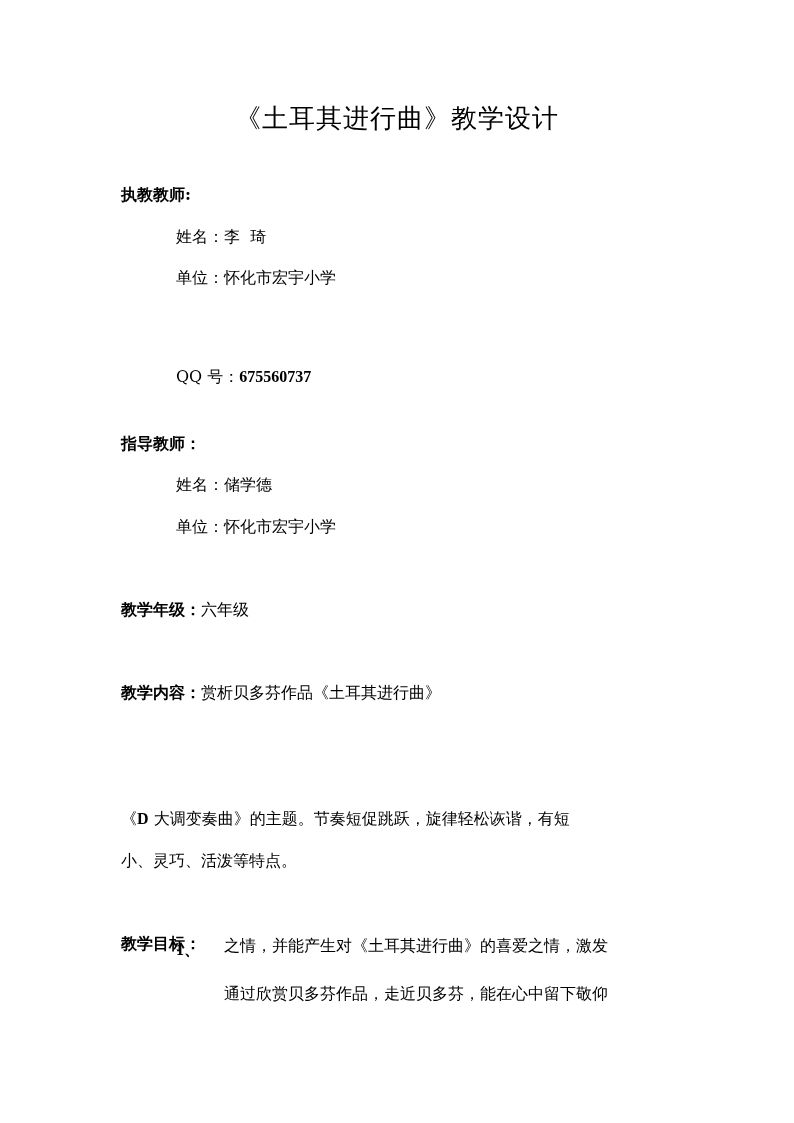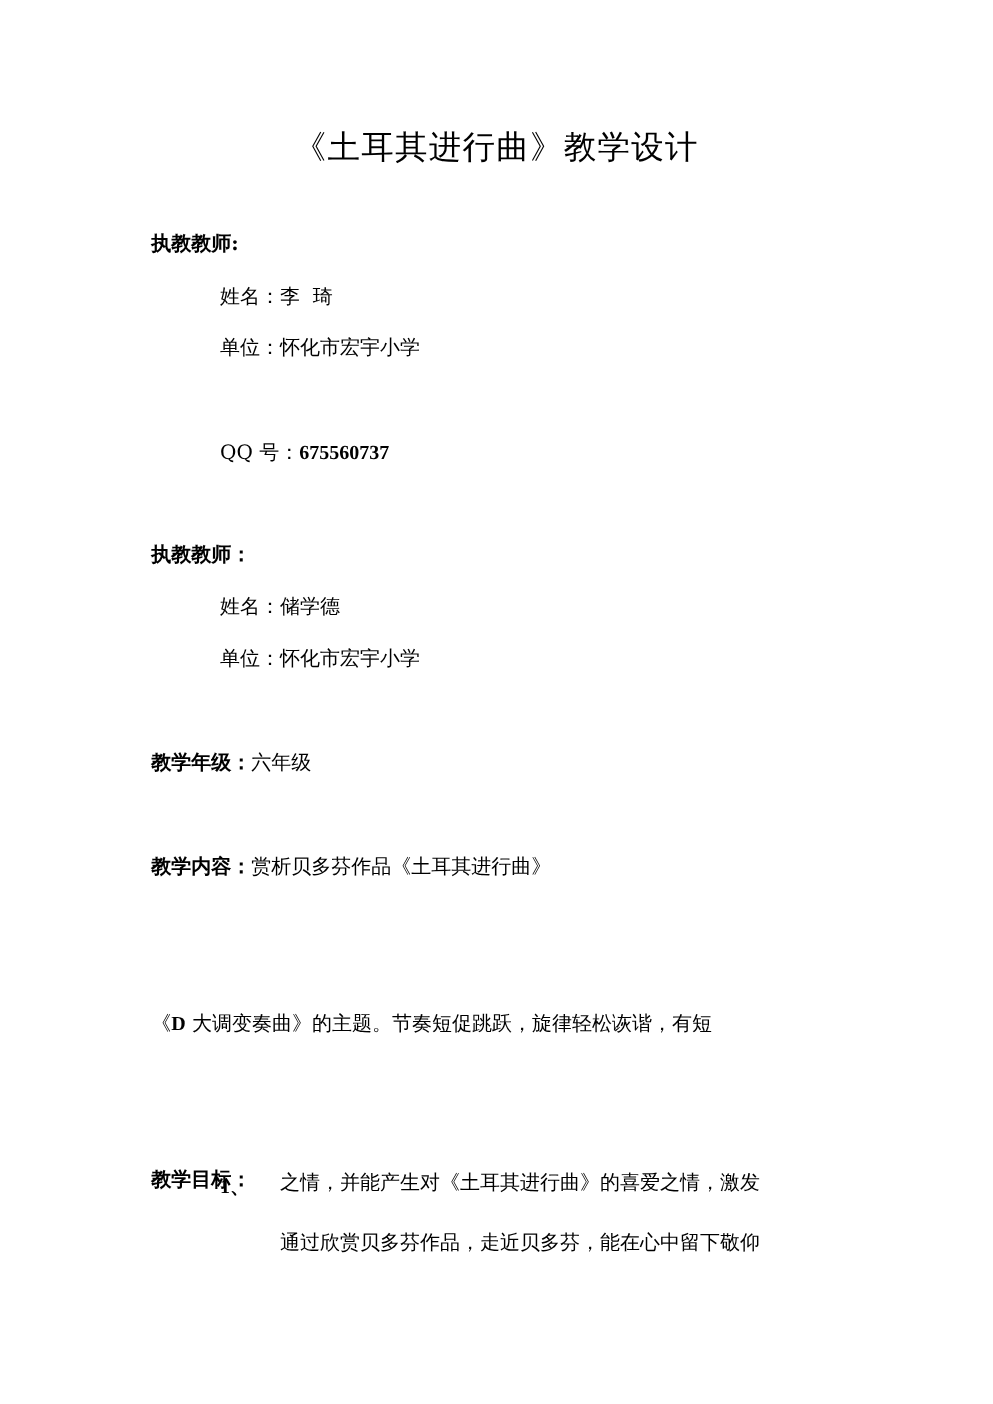--- a/index.html
+++ b/index.html
@@ -82,25 +82,25 @@
 
   <div class="line indent" style="top:190px;">
     <span>姓名：</span><span style="white-space:pre;">李  琦</span>
   </div>
 
   <div class="line indent" style="top:231px;">
     <span>单位：</span><span>怀化市宏宇小学</span>
   </div>
 
 
-  <div class="line indent" style="top:315px;text-align:center;">
+  <div class="line indent" style="top:330px;text-align:center;">
     <span>QQ 号：</span><span class="num">675560737</span>
   </div>
 
-  <div class="line heading" style="top:397px;">执教教师：</div>
+  <div class="line heading" style="top:397px;">指导教师：</div>
 
   <div class="line indent" style="top:438px;">
     <span>姓名：</span><span>储学德</span>
   </div>
 
   <div class="line indent" style="top:480px;">
     <span>单位：</span><span>怀化市宏宇小学</span>
   </div>
 
   <div class="line body-left" style="top:563px;">
@@ -109,20 +109,21 @@
 
   <div class="line body-left" style="top:646px;">
     <span class="bold">教学内容：</span><span>赏析贝多芬作品《土耳其进行曲》</span>
   </div>
 
 
   <div class="line body-left" style="top:772px;">
     <span>《</span><span class="num">D</span><span style="white-space:pre;"> 大调变奏曲》的主题。节奏短促跳跃，旋律轻松诙谐，有短</span>
   </div>
 
+  <div class="line body-left" style="top:814px;">小、灵巧、活泼等特点。</div>
 
   <div class="line heading" style="top:897px;">教学目标：</div>
 
   <div>
     <div class="list-num" style="top:939px;">1、</div>
     <div class="list-text" style="top:939px;margin-top:44px;">通过欣赏贝多芬作品，走近贝多芬，能在心中留下敬仰</div>
     <div class="list-text" style="top:935px;">之情，并能产生对《土耳其进行曲》的喜爱之情，激发</div>
   </div>
 
 </div>

